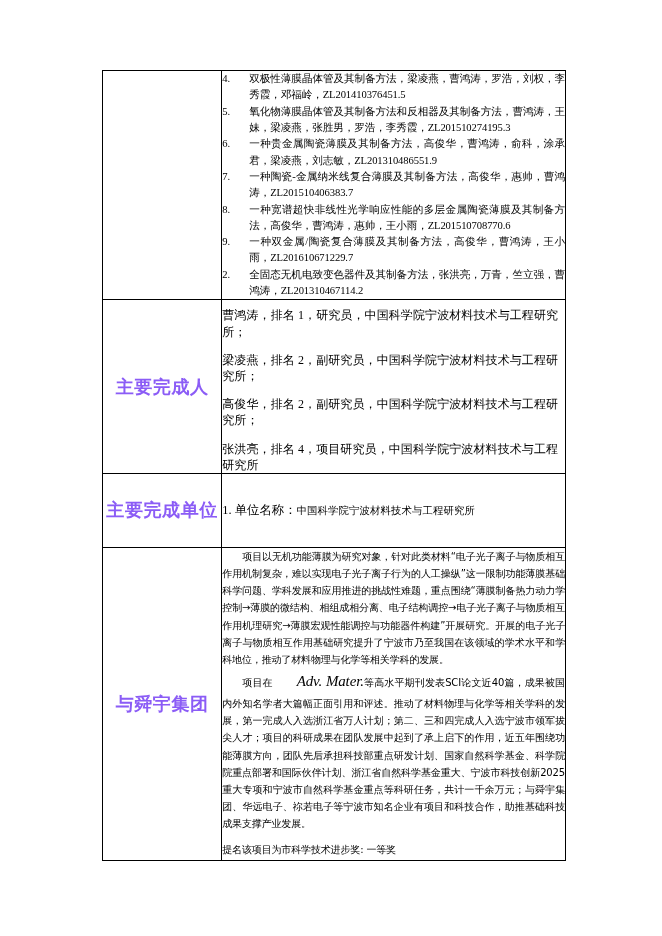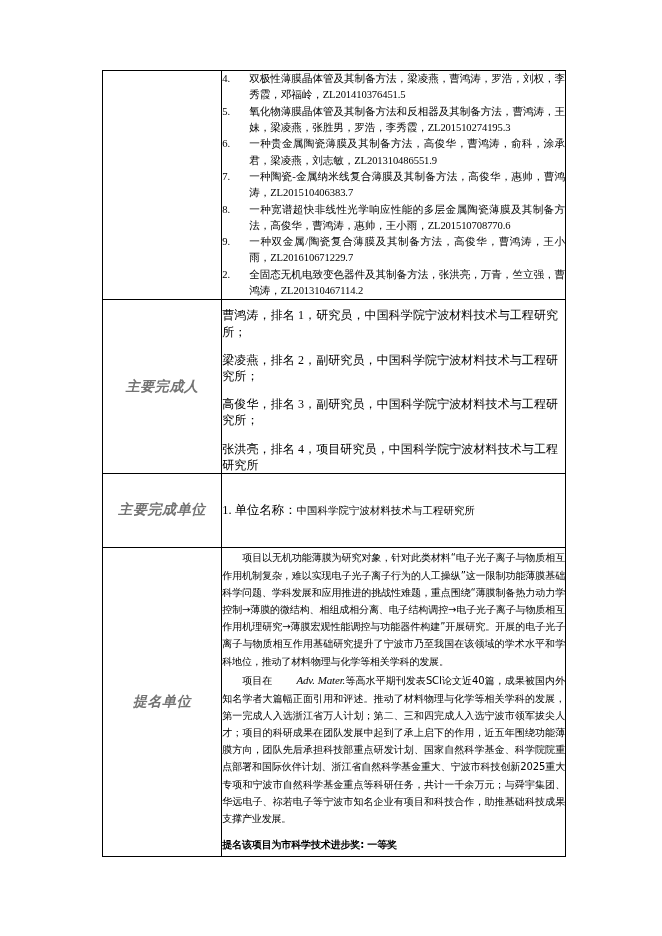--- a/index.html
+++ b/index.html
@@ -37,24 +37,23 @@
     border: 1px solid #000000;
     vertical-align: middle;
     padding: 0;
   }
 
   .col-label {
     width: 119px;
     text-align: center;
     font-family: "Liberation Sans", "DejaVu Sans", sans-serif;
     font-weight: bold;
-    font-size: 14px;
+    font-size: 18px;
     letter-spacing: 0.6px;
-    color: #737373;
-    font-style: italic;
+    color: #8b5cf6;
   }
   .col-body {
     width: 343px;
   }
 
   
   .patent-cell {
     padding: 4px 7px 5px 5px;
   }
   ol.patent-list {
@@ -129,26 +128,25 @@
     font-family: "DejaVu Sans", "Liberation Sans", sans-serif;
     font-size: 10.0px;
     line-height: 1.72;
     text-align: justify;
     text-indent: 2em;
     letter-spacing: -0.15px;
   }
   .opinion-cell p.no-indent {
     text-indent: 0;
     margin-top: 9px;
-    font-weight: bold;
   }
   .opinion-cell em.jname {
     font-family: "Liberation Serif", serif;
     font-style: italic;
-    font-size: 11px;
+    font-size: 15px;
     padding-left: 24px;
   }
 
   .r-patent  { height: 190px; }
   .r-people  { height: 142px; }
   .r-unit    { height: 74px;  }
   .r-nom     { height: 34px;  }
   .r-opinion { height: 309px; }
 </style>
 </head>
@@ -197,37 +195,37 @@
             </li>
           </ol>
         </td>
       </tr>
 
       <tr class="r-people">
         <td class="col-label">主要完成人</td>
         <td class="col-body people-cell">
           <p>曹鸿涛，排名 1，研究员，中国科学院宁波材料技术与工程研究所；</p>
           <p>梁凌燕，排名 2，副研究员，中国科学院宁波材料技术与工程研究所；</p>
-          <p>高俊华，排名 3，副研究员，中国科学院宁波材料技术与工程研究所；</p>
+          <p>高俊华，排名 2，副研究员，中国科学院宁波材料技术与工程研究所；</p>
           <p>张洪亮，排名 4，项目研究员，中国科学院宁波材料技术与工程研究所</p>
         </td>
       </tr>
 
       <tr class="r-unit">
         <td class="col-label">主要完成单位</td>
         <td class="col-body unit-cell">
           <div class="unit-line">
             <span>1. 单位名称：</span><span class="unit-name">中国科学院宁波材料技术与工程研究所</span>
           </div>
         </td>
       </tr>
 
 
       <tr class="r-opinion">
-        <td class="col-label">提名单位</td>
+        <td class="col-label">与舜宇集团</td>
         <td class="col-body opinion-cell">
           <p>项目以无机功能薄膜为研究对象，针对此类材料“电子光子离子与物质相互作用机制复杂，难以实现电子光子离子行为的人工操纵”这一限制功能薄膜基础科学问题、学科发展和应用推进的挑战性难题，重点围绕“薄膜制备热力动力学控制→薄膜的微结构、相组成相分离、电子结构调控→电子光子离子与物质相互作用机理研究→薄膜宏观性能调控与功能器件构建”开展研究。开展的电子光子离子与物质相互作用基础研究提升了宁波市乃至我国在该领域的学术水平和学科地位，推动了材料物理与化学等相关学科的发展。</p>
           <p><span>项目在</span><em class="jname">Adv. Mater.</em><span>等高水平期刊发表SCI论文近40篇，成果被国内外知名学者大篇幅正面引用和评述。推动了材料物理与化学等相关学科的发展，第一完成人入选浙江省万人计划；第二、三和四完成人入选宁波市领军拔尖人才；项目的科研成果在团队发展中起到了承上启下的作用，近五年围绕功能薄膜方向，团队先后承担科技部重点研发计划、国家自然科学基金、科学院院重点部署和国际伙伴计划、浙江省自然科学基金重大、宁波市科技创新2025重大专项和宁波市自然科学基金重点等科研任务，共计一千余万元；与舜宇集团、华远电子、祢若电子等宁波市知名企业有项目和科技合作，助推基础科技成果支撑产业发展。</span></p>
           <p class="no-indent">提名该项目为市科学技术进步奖: 一等奖</p>
         </td>
       </tr>
 
     </tbody>
   </table>
 

